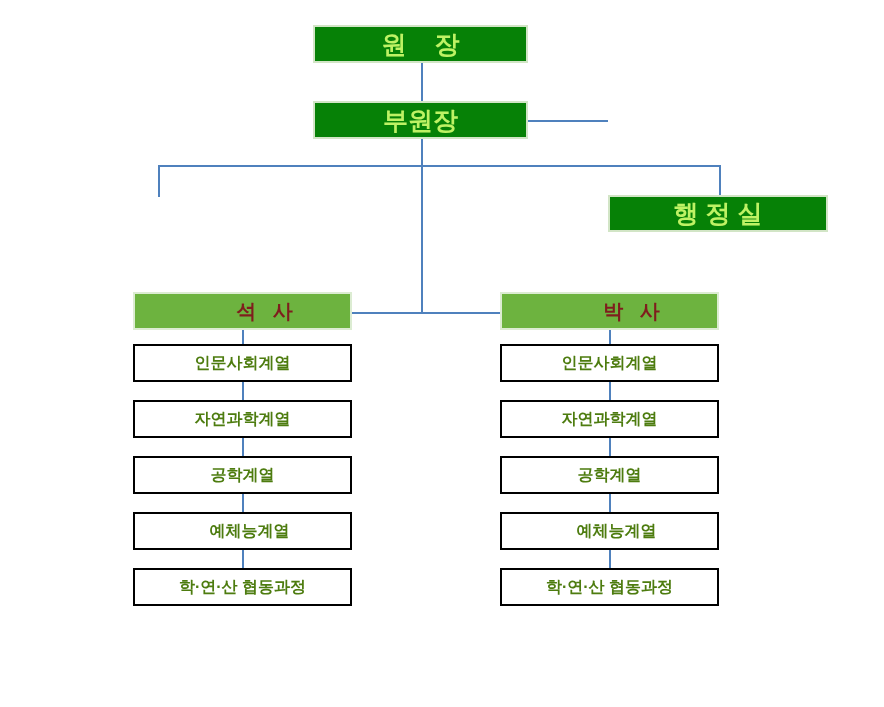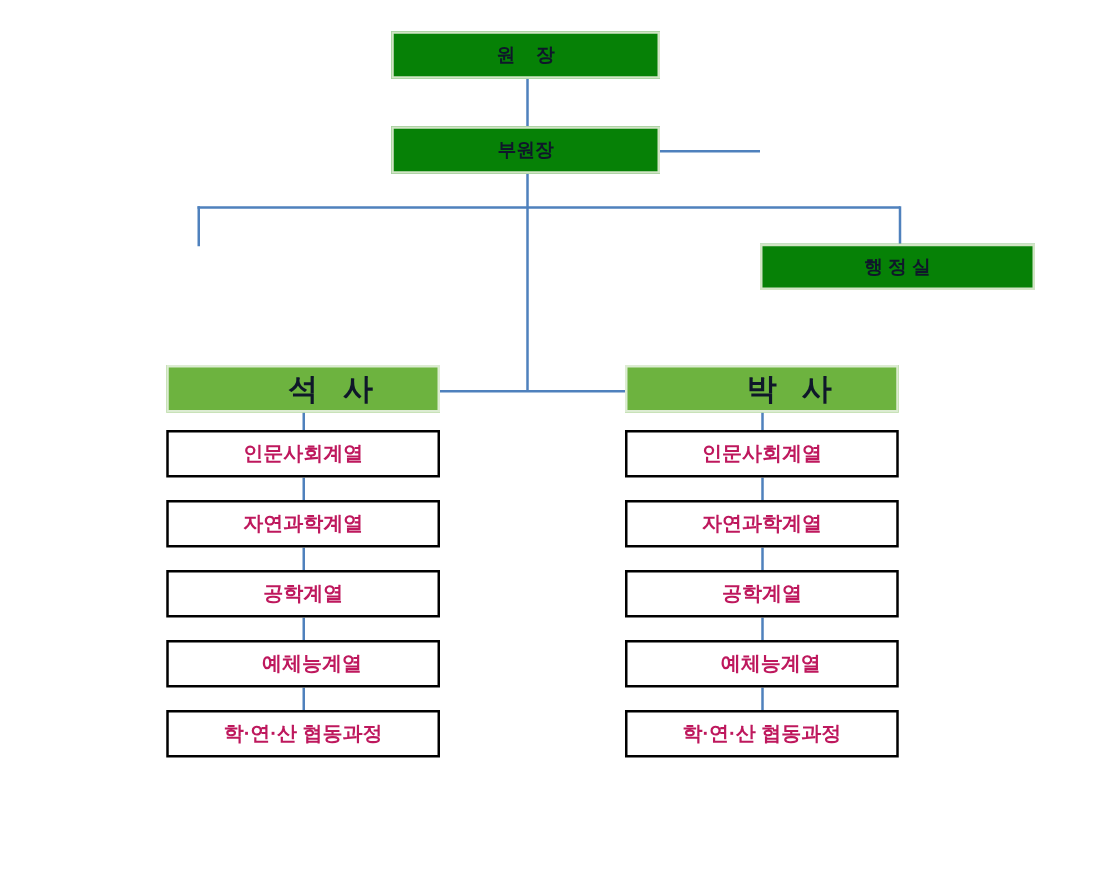--- a/index.html
+++ b/index.html
@@ -20,34 +20,34 @@
     display: flex;
     align-items: center;
     justify-content: center;
     box-sizing: border-box;
     font-weight: bold;
     white-space: pre;
     text-align: center;
   }
   .dark-green {
     background: #068106;
-    color: #0f172a;
+    color: #bef264;
     border: 2px solid #d2e5c6;
-    font-size: 15px;
+    font-size: 25px;
   }
   .light-green {
     background: #6db33f;
-    color: #0f172a;
+    color: #7f1d1d;
     border: 2px solid #dcecd2;
-    font-size: 24px;
+    font-size: 20px;
     padding-left: 44px;
   }
   .white-box {
     background: #ffffff;
-    color: #be185d;
+    color: #4d7c0f;
     border: 2px solid #000000;
     font-size: 16px;
   }
   .line {
     position: absolute;
     background: #4f81bd;
   }
   .vline { width: 2px; }
   .hline { height: 2px; }
 

